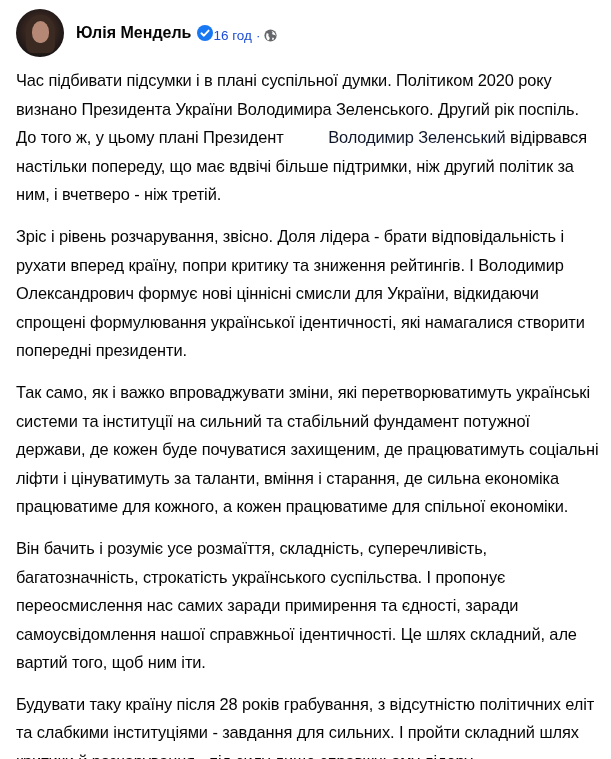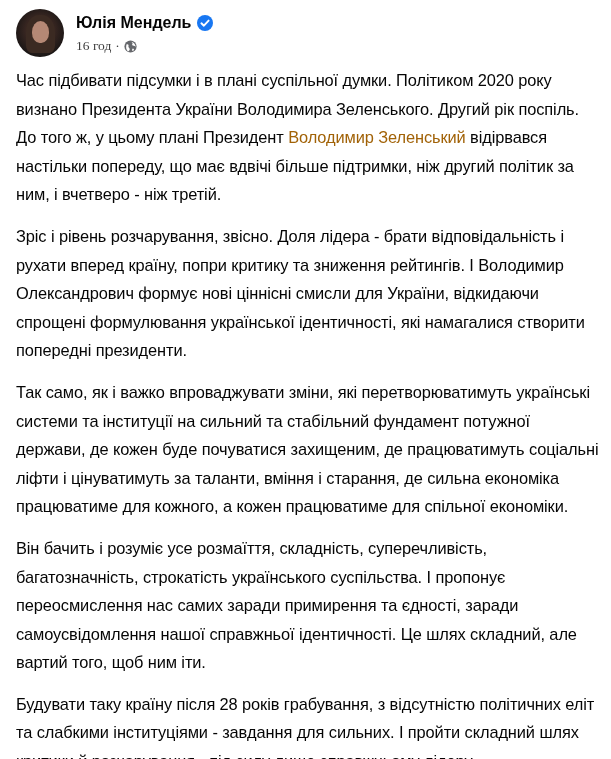--- a/index.html
+++ b/index.html
@@ -2,30 +2,30 @@
 <html><head>
   <meta charset="utf-8">
   <style>
     html, body { margin: 0; padding: 0; background: #ffffff; }
     body { width: 611px; height: 759px; overflow: hidden; font-family: "Liberation Sans", sans-serif; color: #050505; }
     .post { position: relative; width: 611px; }
     .header { position: absolute; left: 16px; top: 9px; height: 48px; display: flex; align-items: center; }
     .avatar { width: 48px; height: 48px; border-radius: 50%; overflow: hidden; background: radial-gradient(circle at 50% 45%, #6a4a3c 0%, #3a2722 38%, #1c1716 70%, #111 100%); position: relative; flex-shrink: 0; }
     .avatar .face { position: absolute; left: 16px; top: 12px; width: 17px; height: 22px; border-radius: 50% 50% 45% 45%; background: #b58875; }
     .avatar .hair { position: absolute; left: 10px; top: 6px; width: 29px; height: 38px; border-radius: 45% 45% 20% 20%; background: #3b2a22; }
-    .meta { margin-left: 12px; display: flex; flex-direction: column; }
+    .meta { margin-left: 12px; display: flex; flex-direction: row; }
     .name-row { display: flex; align-items: center; height: 22px; }
     .name { font-weight: bold; font-size: 16px; color: #050505; cursor: pointer; }
     .verified { margin-left: 6px; width: 16px; height: 16px; display: inline-block; }
-    .sub-row { display: flex; align-items: center; margin-top: 4px; font-size: 13.5px; color: #404040; font-family: Liberation Serif, serif; }
+    .sub-row { display: flex; align-items: center; margin-top: 4px; font-size: 13.5px; color: #1d4ed8; }
     .dot { margin: 0 4px; }
     .globe { width: 13px; height: 13px; display: inline-block; }
     .content { position: absolute; left: 16px; top: 66px; width: 585px; font-size: 16.4px; line-height: 28.6px; letter-spacing: -0.1px; }
     .content p { margin: 0 0 13px 0; }
-    .link { color: #a16207; cursor: pointer; }
+    .link { color: #0f172a; cursor: pointer; margin-left: 40px; }
   </style>
 </head>
 <body>
 
 <div class="post">
   <div class="header">
     <div class="avatar">
       <div class="hair"></div>
       <div class="face"></div>
     </div>

